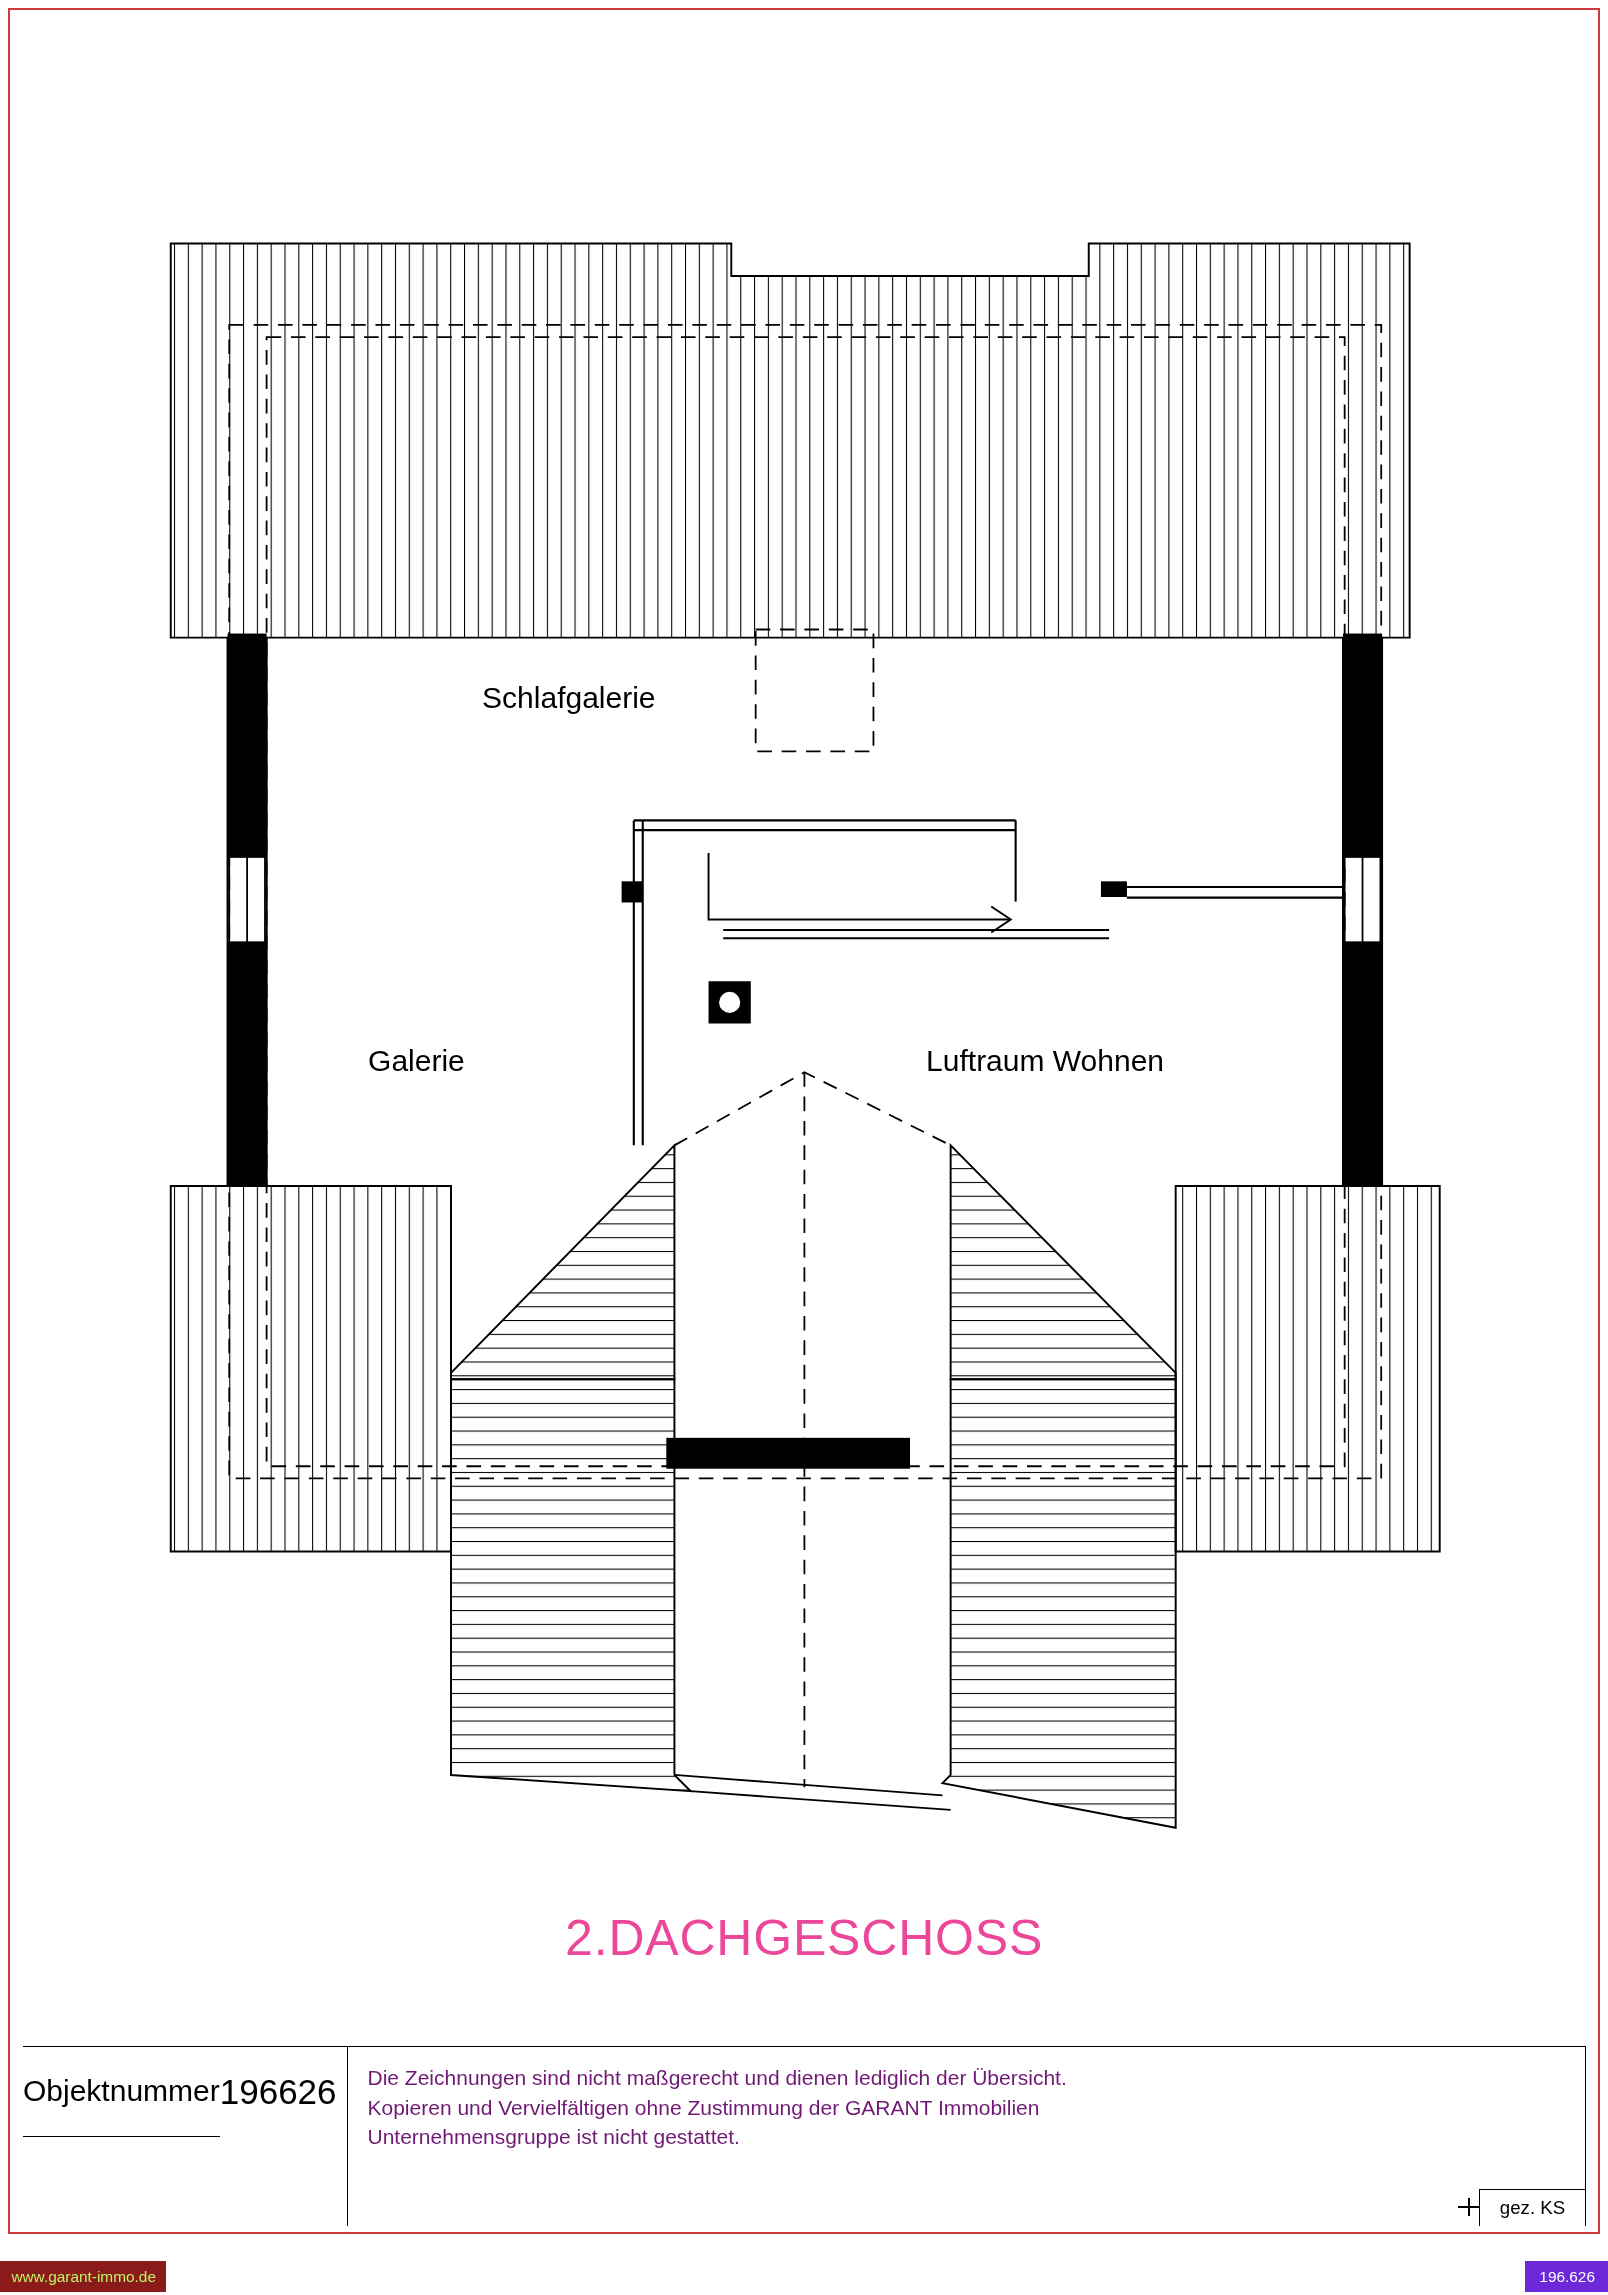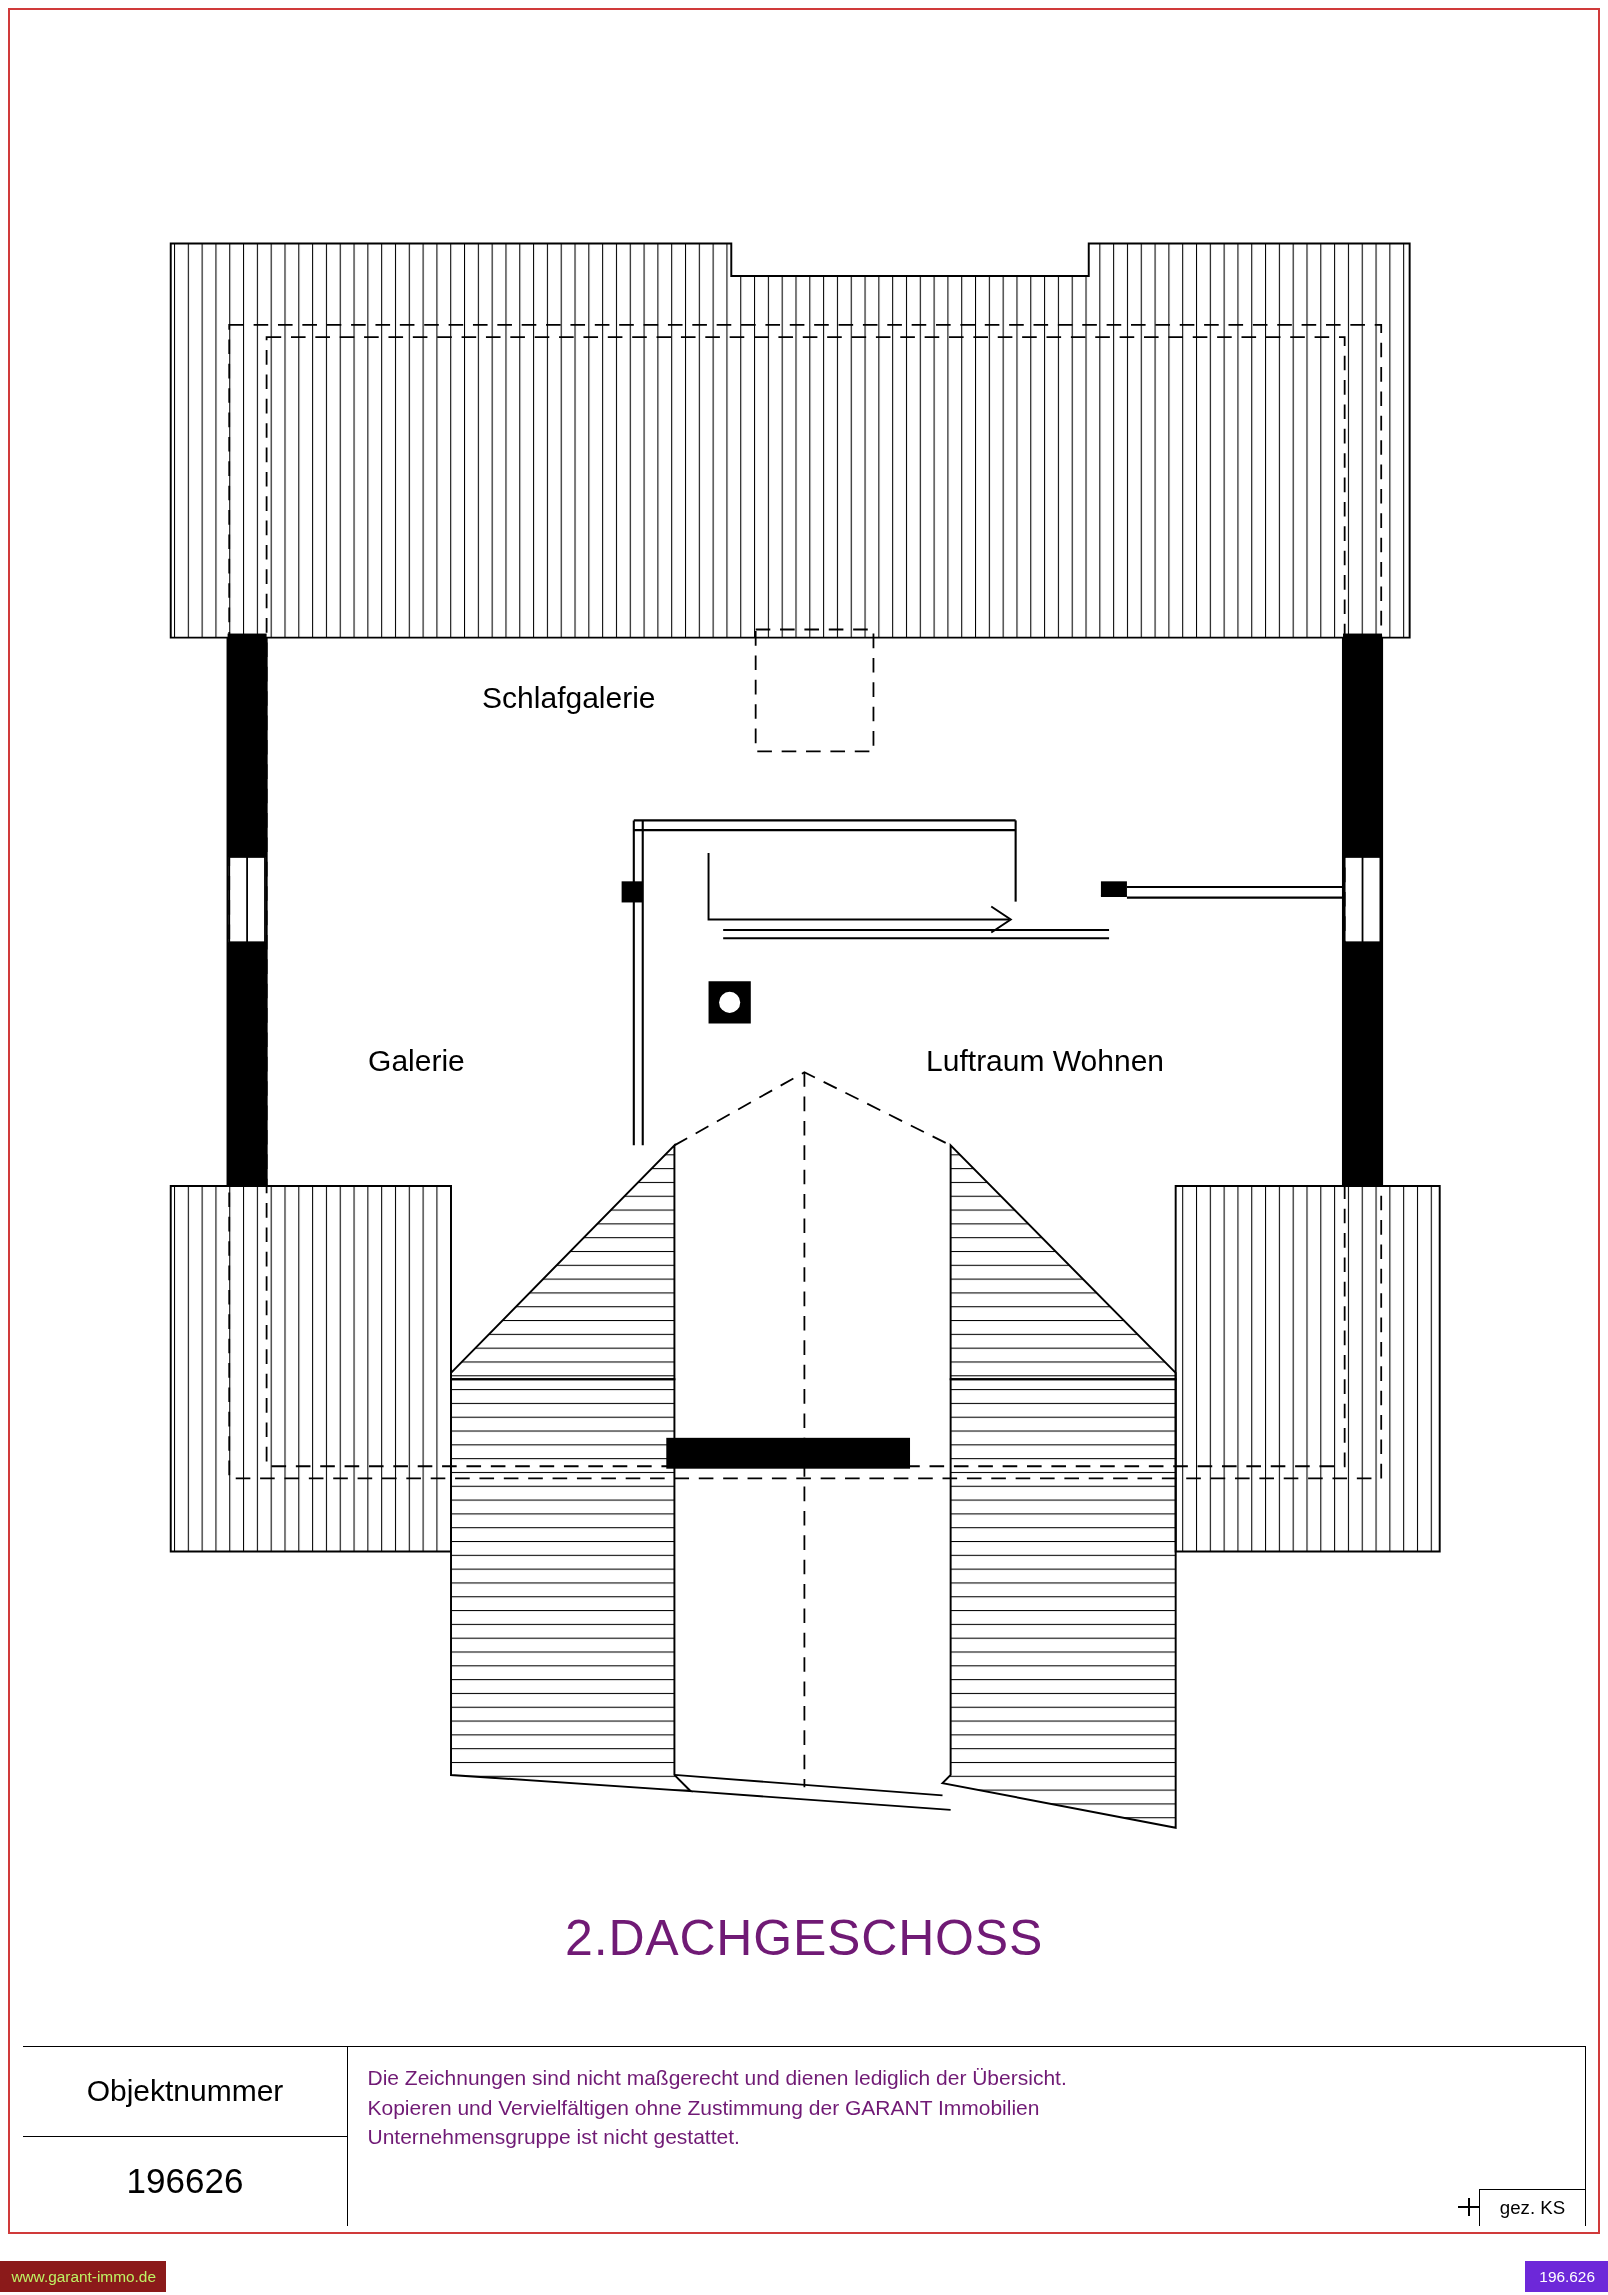--- a/index.html
+++ b/index.html
@@ -56,42 +56,41 @@
   #label-luftraum      { left: 918px; top: 1036px; }
 
   #floor-title {
     position: absolute;
     left: 0;
     top: 1901px;
     width: 1592px;
     text-align: center;
     font-size: 50px;
     letter-spacing: 0.8px;
-    color: #701a75;
+    color: #ec4899;
     font-family: "Liberation Sans", sans-serif;
   }
 
   
   #titleblock {
     position: absolute;
     left: 23px;
     top: 2046px;
     width: 1563px;
     height: 180px;
     box-sizing: border-box;
     border-top: 1.6px solid #000;
     display: flex;
     color: #000;
   }
   #tb-col-object {
     width: 325px;
     box-sizing: border-box;
     border-right: 1.6px solid #000;
     display: flex;
-    flex-direction: column;
   }
   #tb-objektnummer-label {
     height: 50%;
     display: flex;
     align-items: center;
     justify-content: center;
     font-size: 30px;
     border-bottom: 1.6px solid #000;
     box-sizing: border-box;
   }

